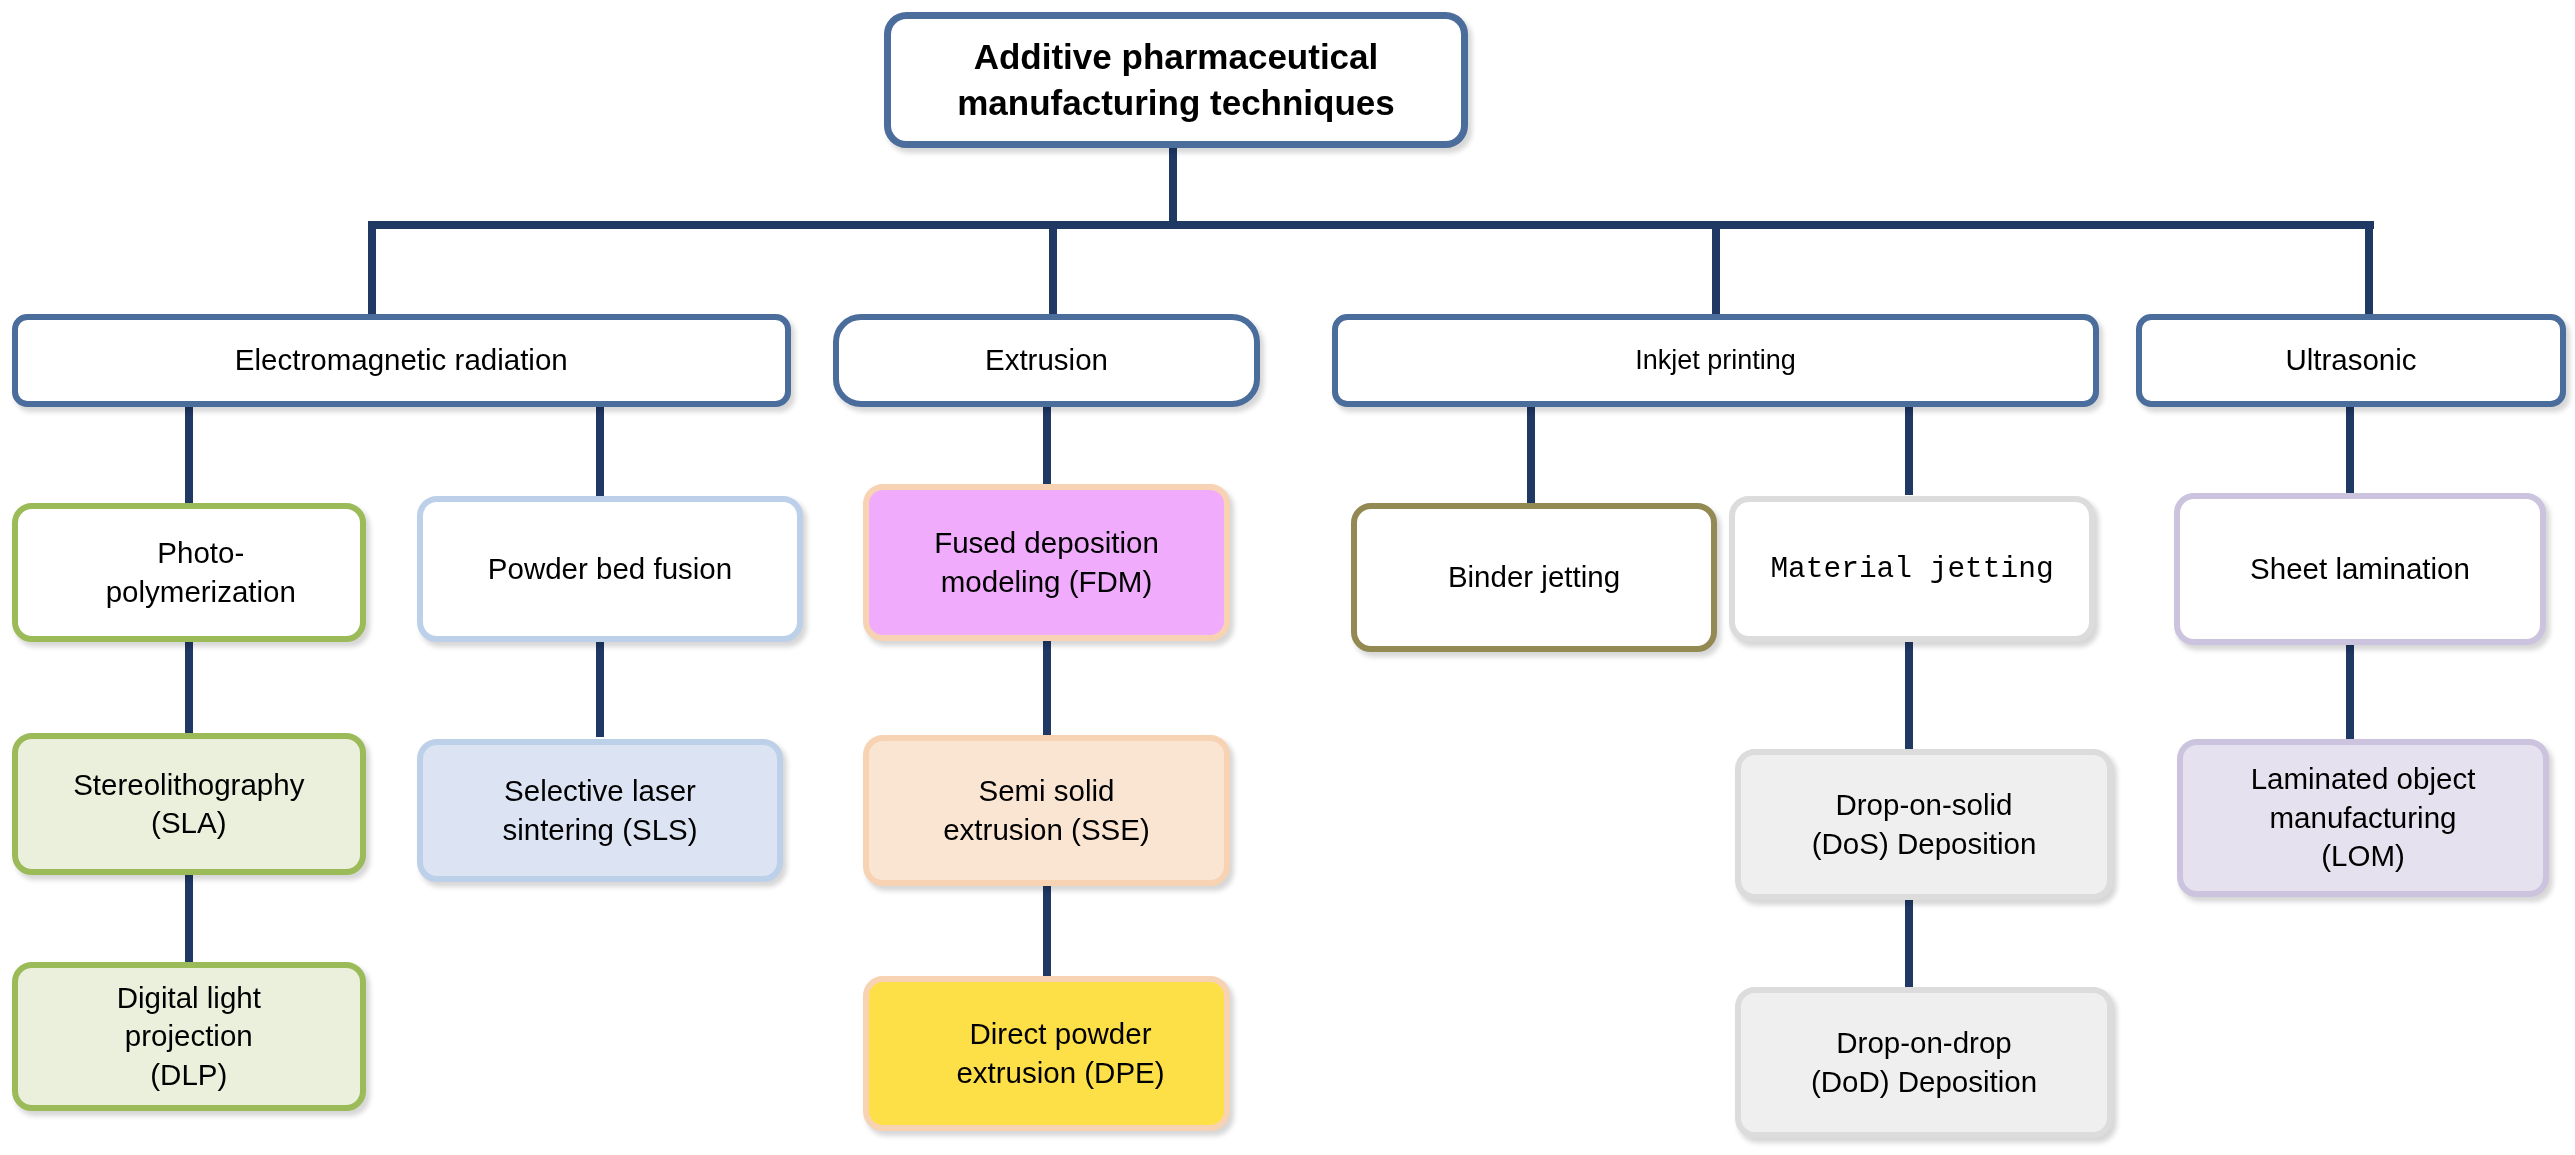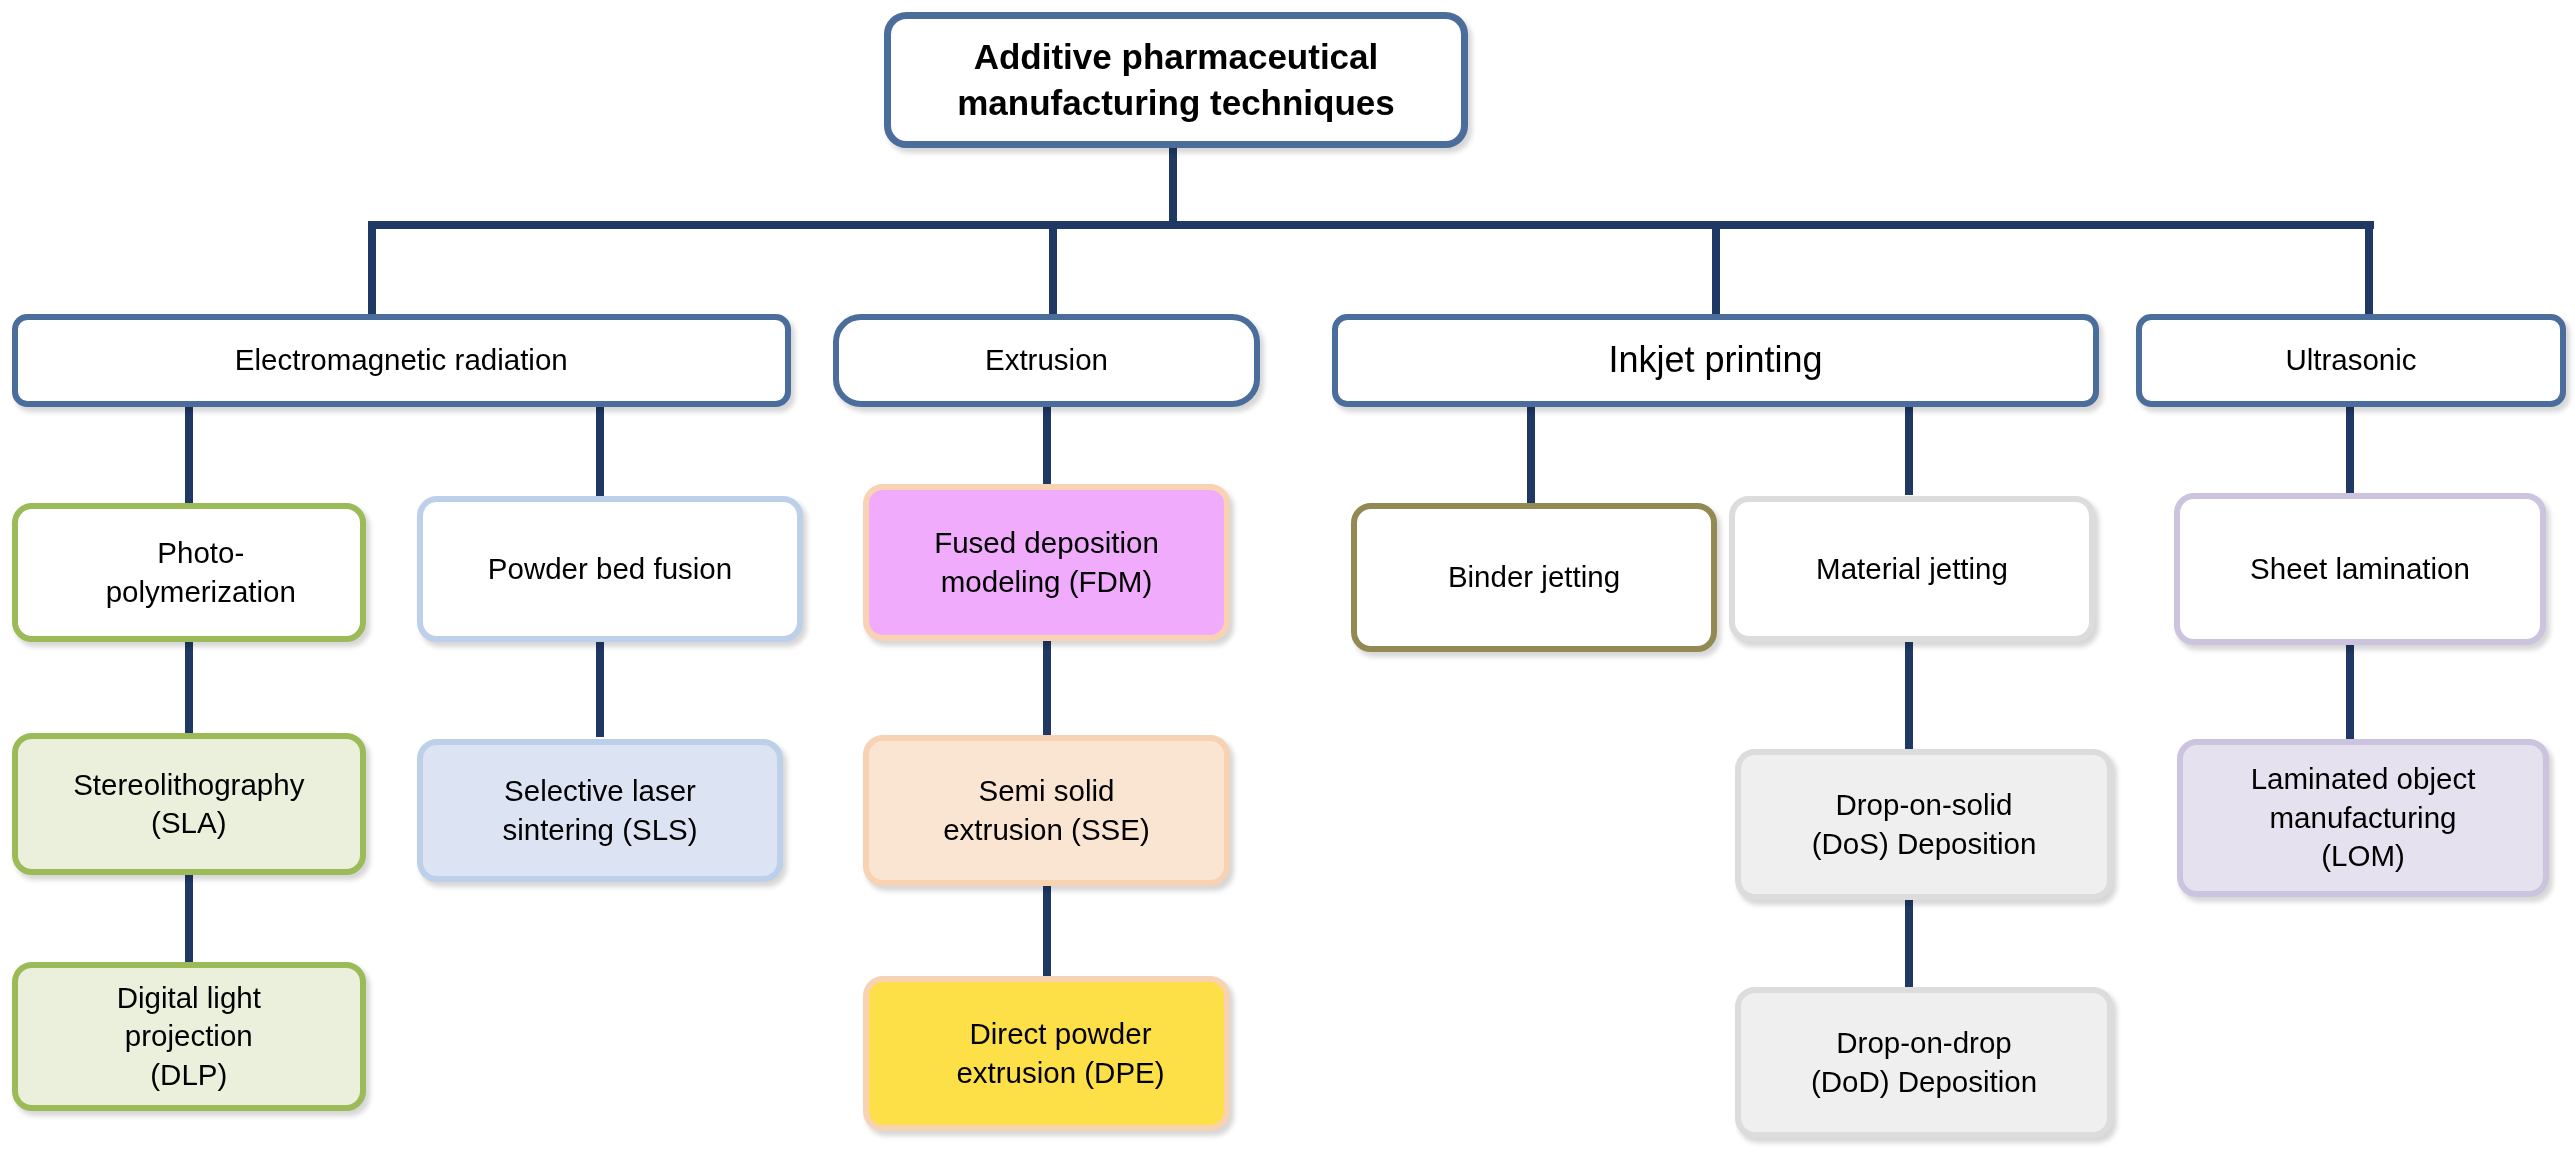--- a/index.html
+++ b/index.html
@@ -64,21 +64,21 @@
   <div class="vline" style="left:2365px;top:221px;width:8.3px;height:97px;"></div>
 
   <div class="node shadowed" style="left:11.8px;top:314px;width:779px;height:93px;border-width:6.5px;border-color:#4A6D9C;background:#FFFFFF;border-radius:15.3px;font-size:29.5px;">
     <span>Electromagnetic radiation</span>
   </div>
 
   <div class="node shadowed" style="left:833px;top:314px;width:427px;height:93px;border-width:6.5px;border-color:#4A6D9C;background:#FFFFFF;border-radius:28px;font-size:29.5px;">
     <span>Extrusion</span>
   </div>
 
-  <div class="node shadowed" style="left:1332px;top:314px;width:767px;height:93px;border-width:6.5px;border-color:#4A6D9C;background:#FFFFFF;border-radius:15.3px;font-size:36px;">
+  <div class="node shadowed" style="left:1332px;top:314px;width:767px;height:93px;border-width:6.5px;border-color:#4A6D9C;background:#FFFFFF;border-radius:15.3px;font-size:27px;">
     <span>Inkjet printing</span>
   </div>
 
   <div class="node shadowed" style="left:2136px;top:314px;width:430px;height:93px;border-width:6.5px;border-color:#4A6D9C;background:#FFFFFF;border-radius:15.3px;font-size:29.5px;">
     <span>Ultrasonic</span>
   </div>
 
   <div class="vline" style="left:185px;top:405px;width:8.3px;height:101px;"></div>
   <div class="vline" style="left:596px;top:405px;width:8.3px;height:101px;"></div>
 
@@ -100,21 +100,21 @@
 
   <div class="node shadowed" style="left:863px;top:484px;width:367px;height:157px;border-width:6.5px;border-color:#F7D3B3;background:#f0abfc;border-radius:20px;font-size:29.5px;">
     <span>Fused deposition
 modeling (FDM)</span>
   </div>
 
   <div class="node shadowed" style="left:1351px;top:503px;width:366px;height:149px;border-width:6.5px;border-color:#938953;background:#FFFFFF;border-radius:20px;font-size:29.5px;">
     <span>Binder jetting</span>
   </div>
 
-  <div class="node shadowed" style="left:1729px;top:496px;width:366px;height:146px;border-width:6.5px;border-color:#DCDCDC;background:#FFFFFF;border-radius:20px;font-size:29.5px;">
+  <div class="node shadowed" style="left:1729px;top:496px;width:366px;height:146px;border-width:6.5px;border-color:#DCDCDC;background:#FFFFFF;border-radius:20px;font-size:29.5px;font-family:Liberation Mono, monospace;">
     <span>Material jetting</span>
   </div>
 
   <div class="node shadowed" style="left:2174px;top:493px;width:372px;height:152px;border-width:6.5px;border-color:#CCC3DE;background:#FFFFFF;border-radius:20px;font-size:29.5px;">
     <span>Sheet lamination</span>
   </div>
 
   <div class="vline" style="left:185px;top:638px;width:8.3px;height:99px;"></div>
   <div class="vline" style="left:596px;top:638px;width:8.3px;height:99px;"></div>
   <div class="vline" style="left:1043px;top:637px;width:8.3px;height:101px;"></div>

